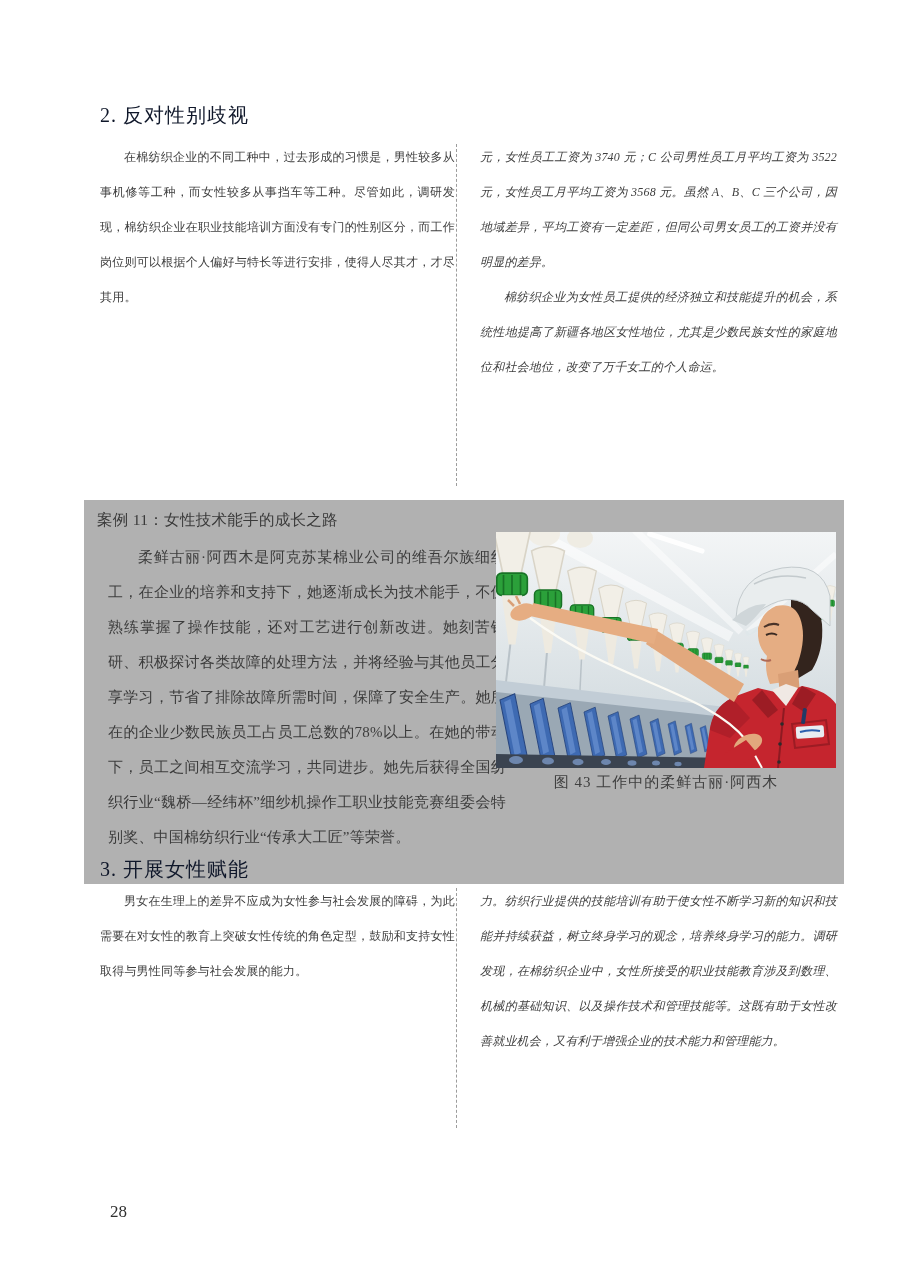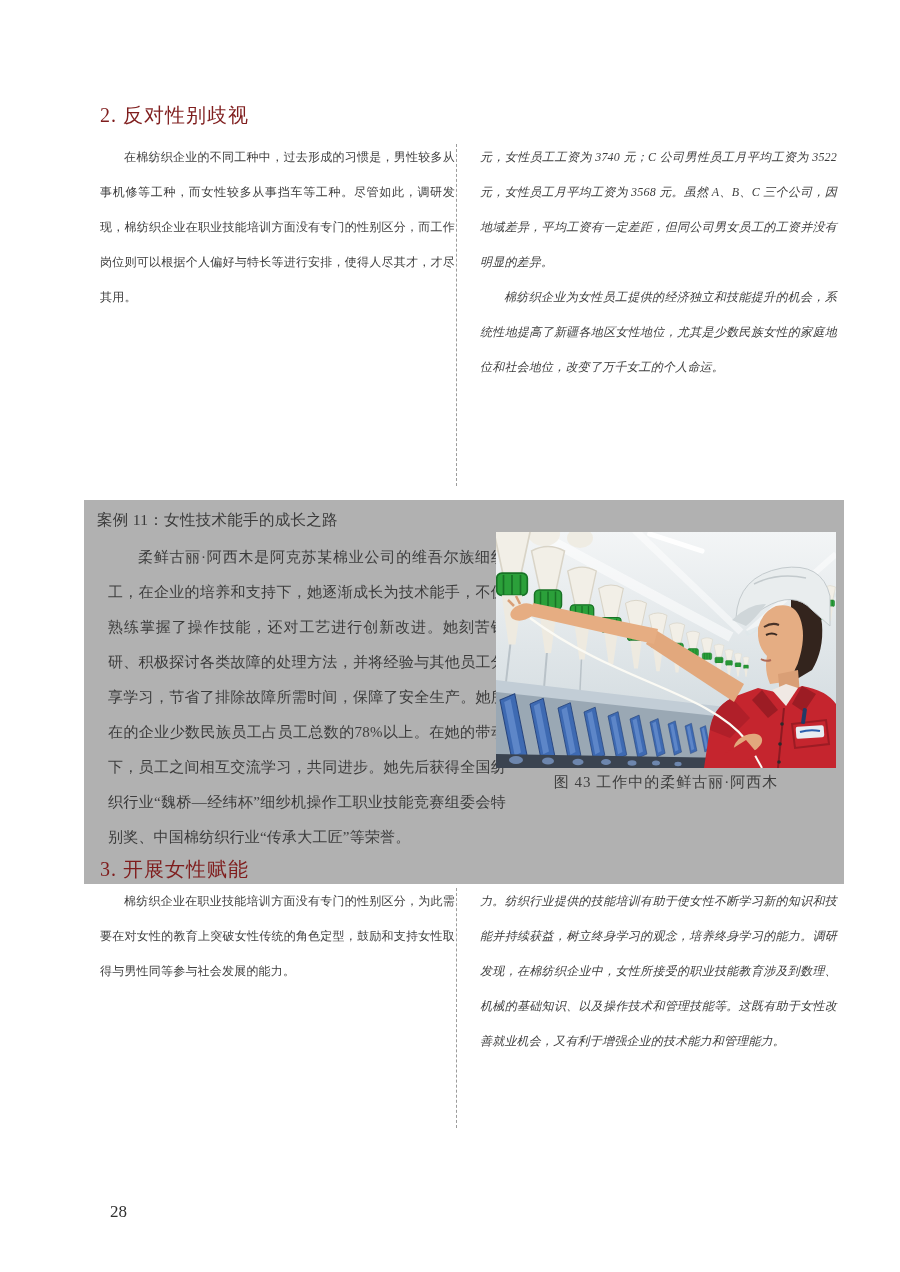--- a/index.html
+++ b/index.html
@@ -1,18 +1,18 @@
 <!DOCTYPE html>
 <html><head>
 <meta charset="utf-8">
 <style>
   html,body{margin:0;padding:0;background:#ffffff;}
   .page{position:relative;width:900px;height:1272px;background:#ffffff;overflow:hidden;
         font-family:"Liberation Serif","DejaVu Serif",serif;color:#3e3e3e;}
-  .sec-heading{position:absolute;left:100px;font-size:20px;line-height:26px;color:#7f1d1d;
+  .sec-heading{position:absolute;left:100px;font-size:20px;line-height:26px;color:#0f172a;
         letter-spacing:1px;}
   .cols{position:absolute;left:100px;width:737px;display:flex;align-items:stretch;}
   .col-left{width:355px;}
   .col-divider{border-left:1px dashed #9c9c9c;margin:4px 0 4px 1px;}
   .col-right{width:357px;margin-left:23px;font-style:italic;}
   .cols p{margin:0;font-size:12px;line-height:35px;text-align:justify;
         text-indent:2em;letter-spacing:0.2px;color:#3e3e3e;}
   .cols p.no-indent{text-indent:0;}
   .case-box{position:absolute;left:84px;top:500px;width:760px;height:384px;background:#b1b1b1;}
   .case-title{position:absolute;left:13px;top:10px;font-size:15.5px;color:#3a3a3a;letter-spacing:0.3px;}
@@ -162,21 +162,21 @@
         </g>
       </svg>
       <div class="photo-caption">图 43 工作中的柔鲜古丽·阿西木</div>
     </div>
   </div>
 
   <div class="sec-heading" style="top:848px;margin-top:8px;">3. 开展女性赋能</div>
 
   <div class="cols" style="top:884px;height:248px;">
     <div class="col-left">
-      <p>棉纺织企业在职业技能培训方面没有专门的性别区分，为此需要在对女性的教育上突破女性传统的角色定型，鼓励和支持女性取得与男性同等参与社会发展的能力。</p>
+      <p>男女在生理上的差异不应成为女性参与社会发展的障碍，为此需要在对女性的教育上突破女性传统的角色定型，鼓励和支持女性取得与男性同等参与社会发展的能力。</p>
     </div>
     <div class="col-divider"></div>
     <div class="col-right">
       <p class="no-indent">力。纺织行业提供的技能培训有助于使女性不断学习新的知识和技能并持续获益，树立终身学习的观念，培养终身学习的能力。调研发现，在棉纺织企业中，女性所接受的职业技能教育涉及到数理、机械的基础知识、以及操作技术和管理技能等。这既有助于女性改善就业机会，又有利于增强企业的技术能力和管理能力。</p>
     </div>
   </div>
 
   <div class="page-number">28</div>
 </div>
 

